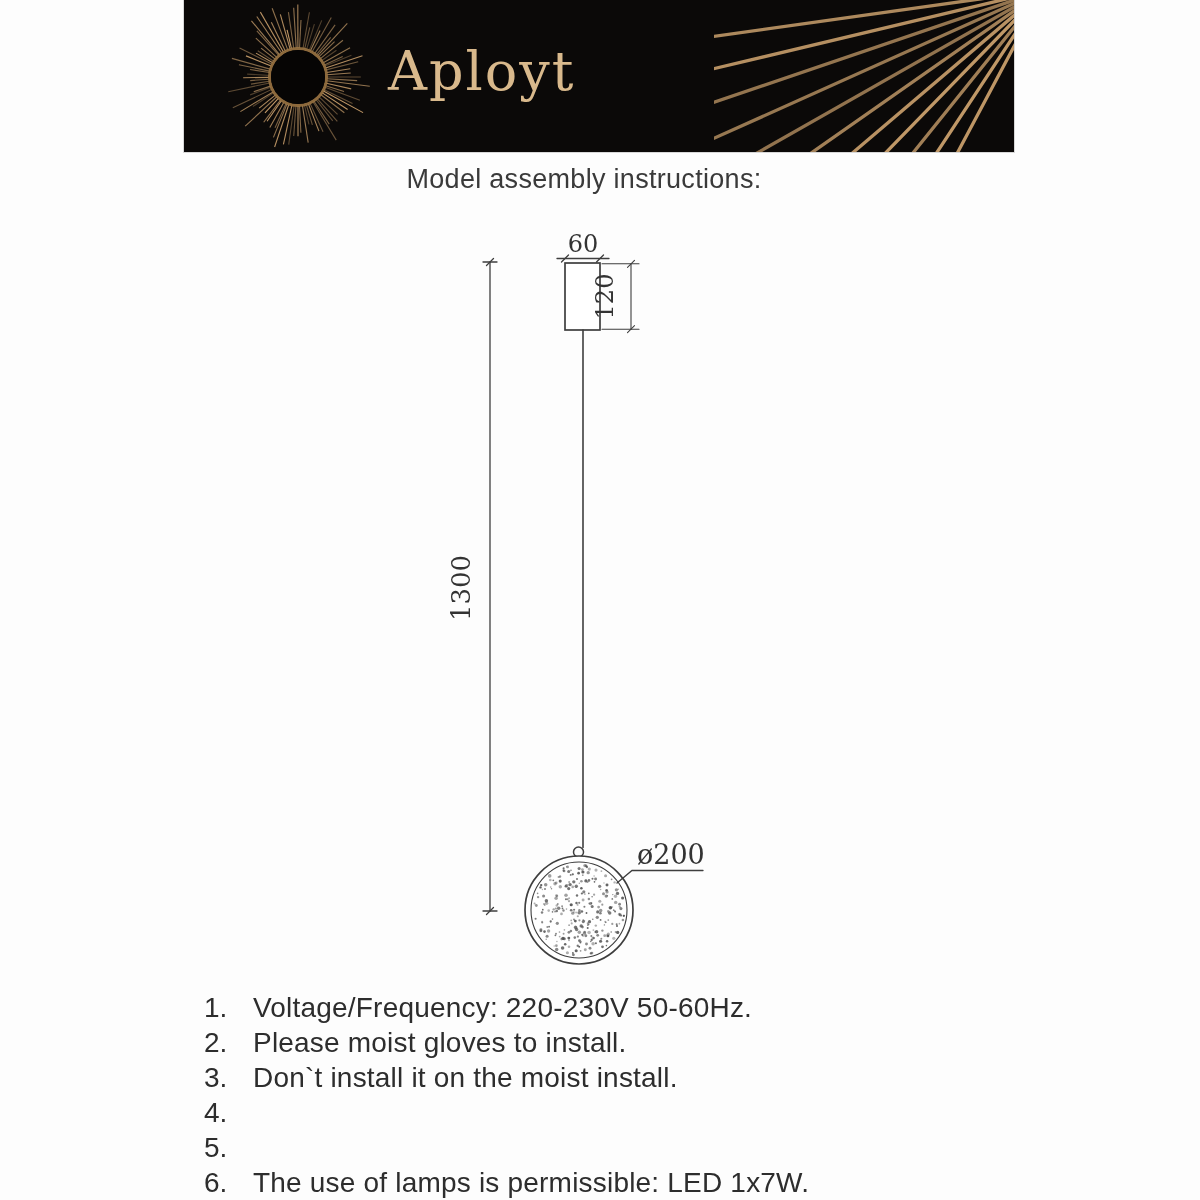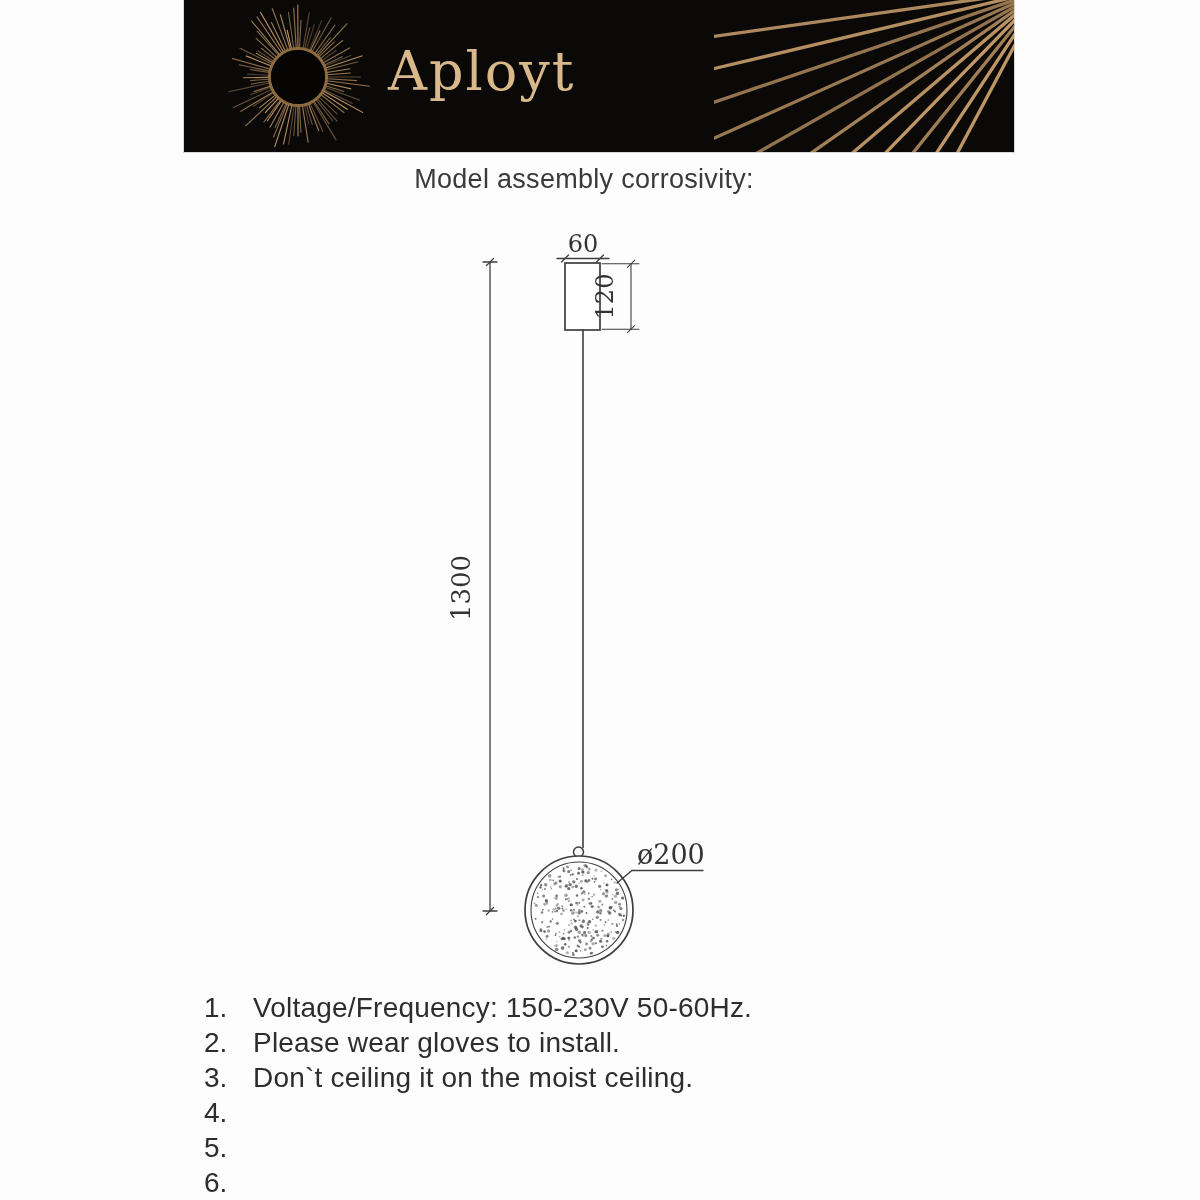--- a/index.html
+++ b/index.html
@@ -147,21 +147,21 @@
           <line x1="330" y1="-10" x2="-104.74746475260952" y2="236.97093329211546" stroke="#c49b69" stroke-width="3.3" opacity="0.73" stroke-linecap="round"></line>
           <line x1="330" y1="-10" x2="-126.06005808613645" y2="194.9615169207864" stroke="#c49b69" stroke-width="3.3" opacity="0.76" stroke-linecap="round"></line>
           <line x1="330" y1="-10" x2="-143.32463005784814" y2="151.1328476152556" stroke="#c49b69" stroke-width="3.3" opacity="0.74" stroke-linecap="round"></line>
           <line x1="330" y1="-10" x2="-156.38793910469826" y2="105.87395174707878" stroke="#c49b69" stroke-width="3.3" opacity="0.92" stroke-linecap="round"></line>
           <line x1="330" y1="-10" x2="-165.13403437078512" y2="59.58655048003287" stroke="#c49b69" stroke-width="3.3" opacity="0.88" stroke-linecap="round"></line>
         </g>
     </svg>
   </header>
 
   <div class="title-block">
-    <div>Model assembly corrosivity:</div>
+    <div>Model assembly instructions:</div>
   </div>
 
   <svg class="diagram" viewBox="430 224 360 770">
     <g stroke="#3e3e3e" fill="none" stroke-width="1.3" stroke-linecap="round">
 
       <g>
         <line x1="557" y1="258.5" x2="609" y2="258.5"></line>
         <line x1="561.5" y1="262" x2="568.5" y2="255"></line>
         <line x1="596.5" y1="262" x2="603.5" y2="255"></line>
       </g>
@@ -479,33 +479,34 @@
       </g>
 
       <polyline points="703,870.5 632,870.5 617,883"></polyline>
       <text x="637" y="864" font-size="27" stroke="none" fill="#333">ø200</text>
     </g>
   </svg>
 
   <ol class="instructions">
     <li class="row">
       <span class="num">1.</span>
-      <span class="txt">Voltage/Frequency: 150-230V 50-60Hz.</span>
+      <span class="txt">Voltage/Frequency: 220-230V 50-60Hz.</span>
     </li>
     <li class="row">
       <span class="num">2.</span>
-      <span class="txt">Please wear gloves to install.</span>
+      <span class="txt">Please moist gloves to install.</span>
     </li>
     <li class="row">
       <span class="num">3.</span>
-      <span class="txt">Don`t ceiling it on the moist ceiling.</span>
+      <span class="txt">Don`t install it on the moist install.</span>
     </li>
     <li class="row">
       <span class="num">4.</span>
     </li>
     <li class="row">
       <span class="num">5.</span>
     </li>
     <li class="row">
       <span class="num">6.</span>
+      <span class="txt">The use of lamps is permissible: LED 1x7W.</span>
     </li>
   </ol>
 </div>
 
 </body></html>

